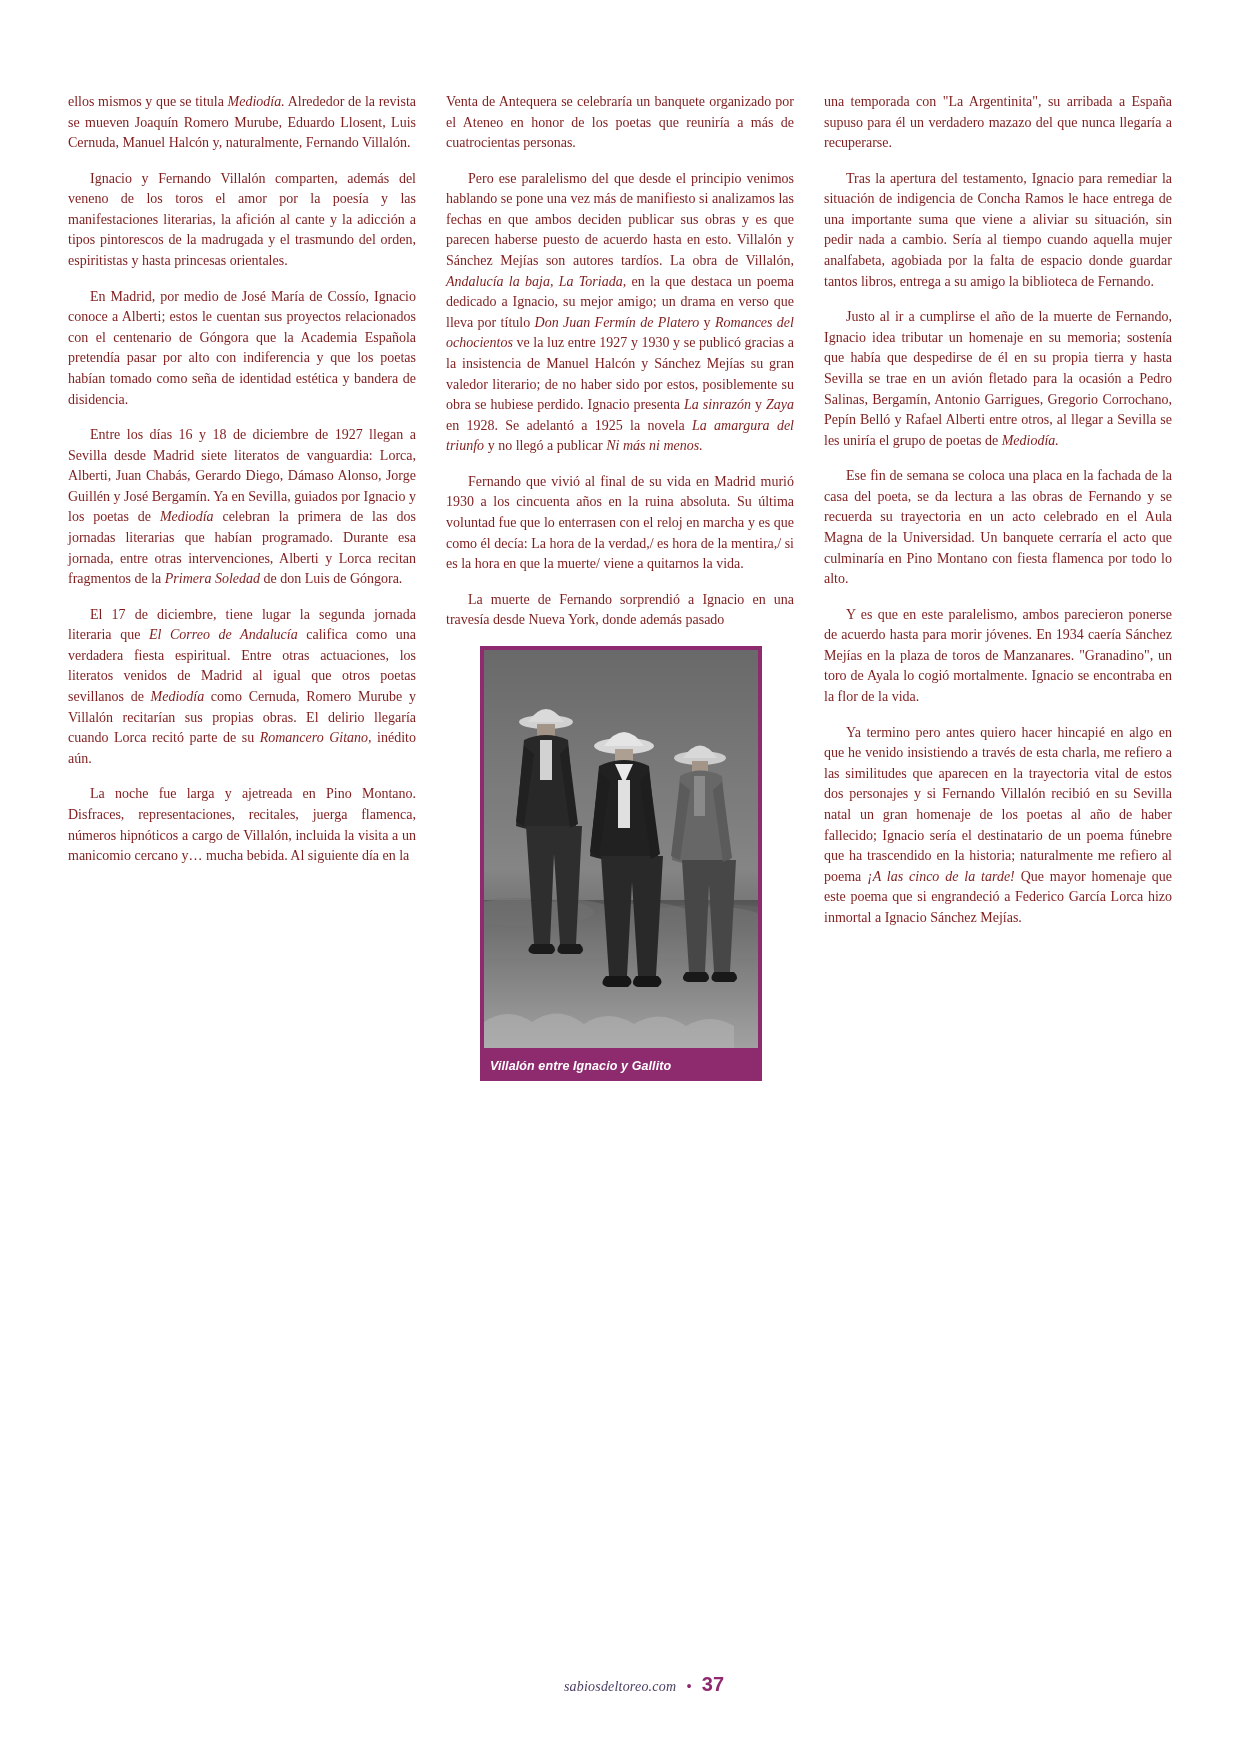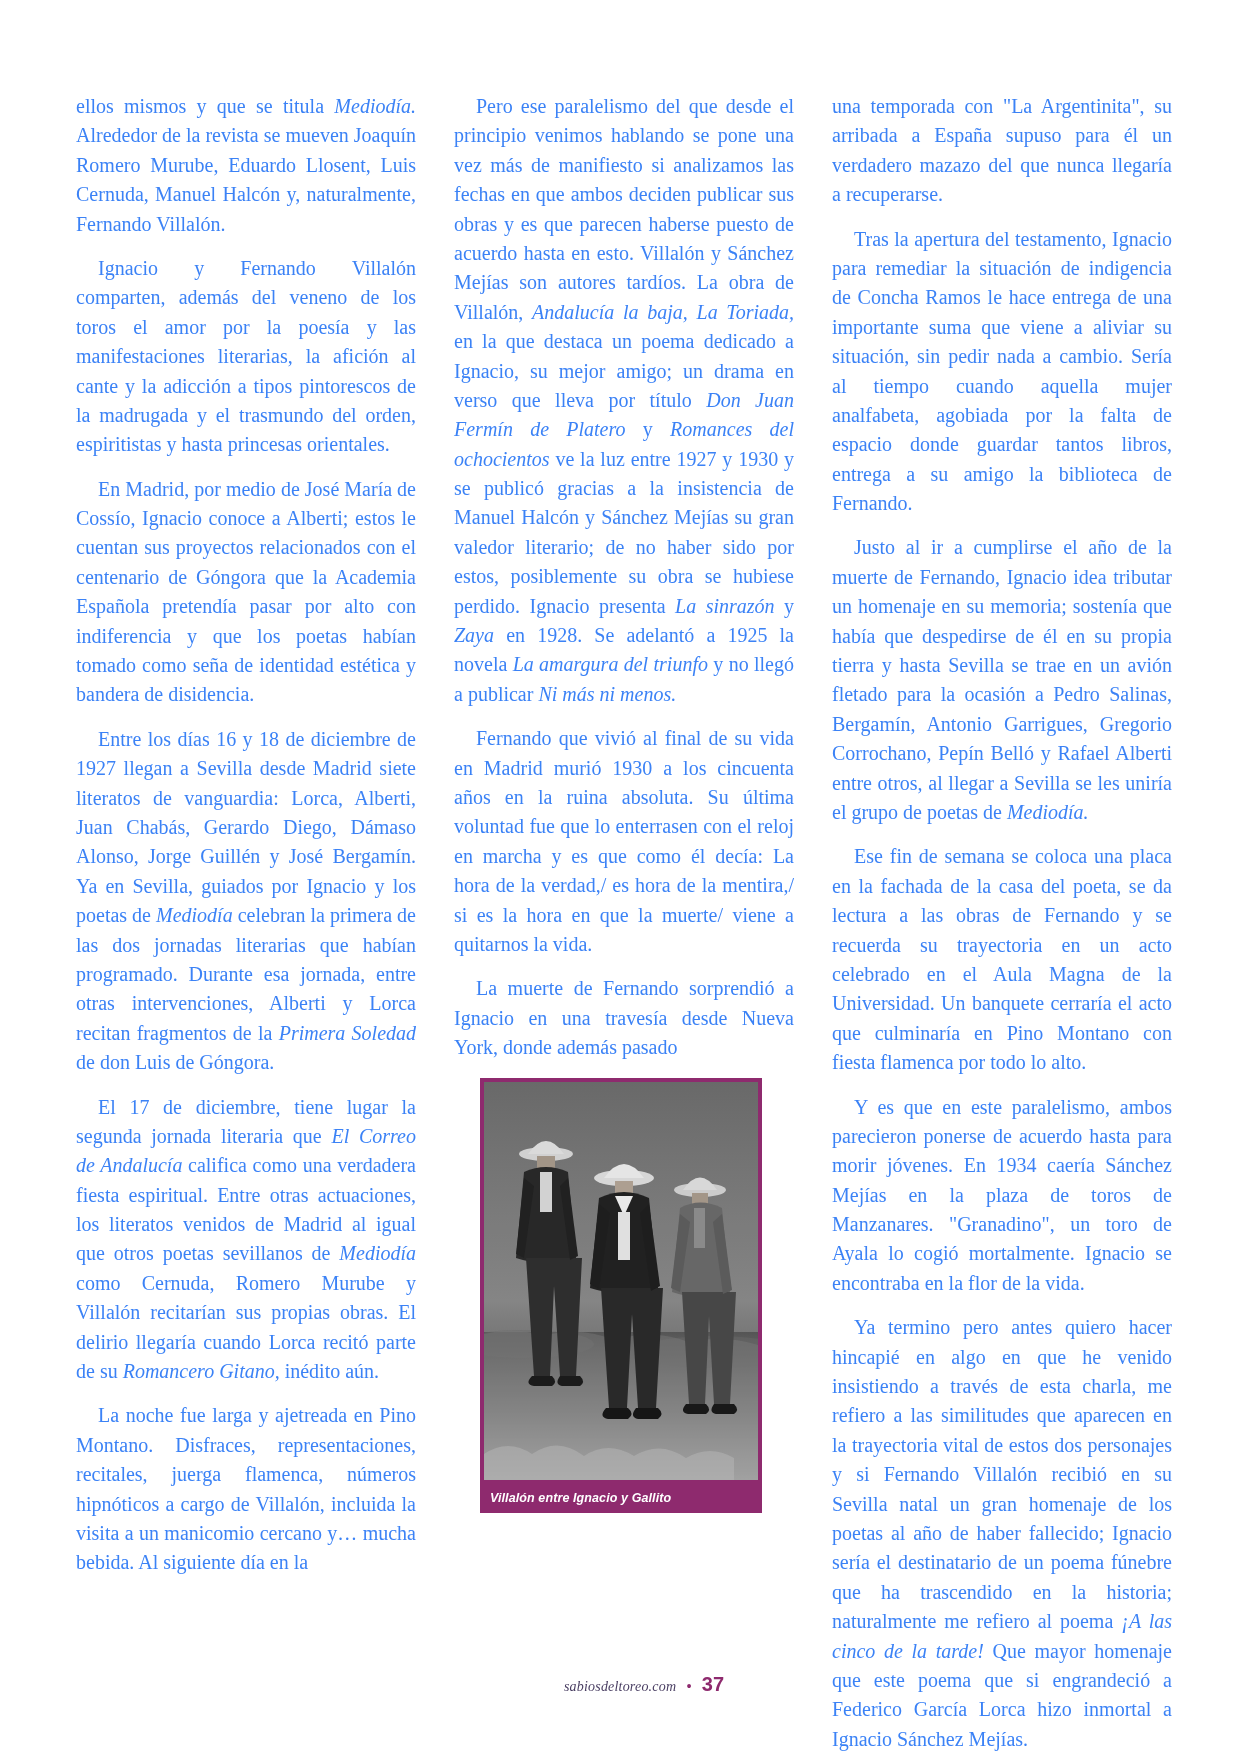--- a/index.html
+++ b/index.html
@@ -23,26 +23,26 @@
     width: 1106px;
     height: 1420px;
     display: flex;
     gap: 30px;
   }
   .col {
     width: 348px;
     position: relative;
   }
   .col p {
-    margin: 0 0 15px 8px;
-    font-size: 20px;
+    margin: 0 0 15px 0;
+    font-size: 14px;
     line-height: 1.47;
     text-align: justify;
     text-justify: inter-word;
-    color: #3b82f6;
+    color: #7f1d1d;
     text-indent: 22px;
     hyphens: auto;
   }
   .col p.noindent {
     text-indent: 0;
   }
   .col p i, .col p em {
     font-style: italic;
   }
   
@@ -116,20 +116,21 @@
     <div class="col" id="col1">
         <p class="noindent">ellos mismos y que se titula <i>Mediodía.</i> Alrededor de la revista se mueven Joaquín Romero Murube, Eduardo Llosent, Luis Cernuda, Manuel Halcón y, naturalmente, Fernando Villalón.</p>
         <p>Ignacio y Fernando Villalón comparten, además del veneno de los toros el amor por la poesía y las manifestaciones literarias, la afición al cante y la adicción a tipos pintorescos de la madrugada y el trasmundo del orden, espiritistas y hasta princesas orientales.</p>
         <p>En Madrid, por medio de José María de Cossío, Ignacio conoce a Alberti; estos le cuentan sus proyectos relacionados con el centenario de Góngora que la Academia Española pretendía pasar por alto con indiferencia y que los poetas habían tomado como seña de identidad estética y bandera de disidencia.</p>
         <p>Entre los días 16 y 18 de diciembre de 1927 llegan a Sevilla desde Madrid siete literatos de vanguardia: Lorca, Alberti, Juan Chabás, Gerardo Diego, Dámaso Alonso, Jorge Guillén y José Bergamín. Ya en Sevilla, guiados por Ignacio y los poetas de <i>Mediodía</i> celebran la primera de las dos jornadas literarias que habían programado. Durante esa jornada, entre otras intervenciones, Alberti y Lorca recitan fragmentos de la <i>Primera Soledad</i> de don Luis de Góngora.</p>
         <p>El 17 de diciembre, tiene lugar la segunda jornada literaria que <i>El Correo de Andalucía</i> califica como una verdadera fiesta espiritual. Entre otras actuaciones, los literatos venidos de Madrid al igual que otros poetas sevillanos de <i>Mediodía</i> como Cernuda, Romero Murube y Villalón recitarían sus propias obras. El delirio llegaría cuando Lorca recitó parte de su <i>Romancero Gitano,</i> inédito aún.</p>
         <p>La noche fue larga y ajetreada en Pino Montano. Disfraces, representaciones, recitales, juerga flamenca, números hipnóticos a cargo de Villalón, incluida la visita a un manicomio cercano y… mucha bebida. Al siguiente día en la</p>
       </div>
 
     <div class="col" id="col2">
+      <p class="noindent">Venta de Antequera se celebraría un banquete organizado por el Ateneo en honor de los poetas que reuniría a más de cuatrocientas personas.</p>
         <p>Pero ese paralelismo del que desde el principio venimos hablando se pone una vez más de manifiesto si analizamos las fechas en que ambos deciden publicar sus obras y es que parecen haberse puesto de acuerdo hasta en esto. Villalón y Sánchez Mejías son autores tardíos. La obra de Villalón, <i>Andalucía la baja, La Toriada,</i> en la que destaca un poema dedicado a Ignacio, su mejor amigo; un drama en verso que lleva por título <i>Don Juan Fermín de Platero</i> y <i>Romances del ochocientos</i> ve la luz entre 1927 y 1930 y se publicó gracias a la insistencia de Manuel Halcón y Sánchez Mejías su gran valedor literario; de no haber sido por estos, posiblemente su obra se hubiese perdido. Ignacio presenta <i>La sinrazón</i> y <i>Zaya</i> en 1928. Se adelantó a 1925 la novela <i>La amargura del triunfo</i> y no llegó a publicar <i>Ni más ni menos.</i></p>
         <p>Fernando que vivió al final de su vida en Madrid murió 1930 a los cincuenta años en la ruina absoluta. Su última voluntad fue que lo enterrasen con el reloj en marcha y es que como él decía: La hora de la verdad,/ es hora de la mentira,/ si es la hora en que la muerte/ viene a quitarnos la vida.</p>
         <p>La muerte de Fernando sorprendió a Ignacio en una travesía desde Nueva York, donde además pasado</p>
         <div class="photo-block">
         <div class="photo-frame">
           <svg class="photo-canvas" viewBox="0 0 274 398" preserveAspectRatio="none">
             <defs>
               <linearGradient id="sky" x1="0" y1="0" x2="0" y2="1">
                 <stop offset="0%" stop-color="#6d6d6d"></stop>
                 <stop offset="55%" stop-color="#8a8a8a"></stop>

